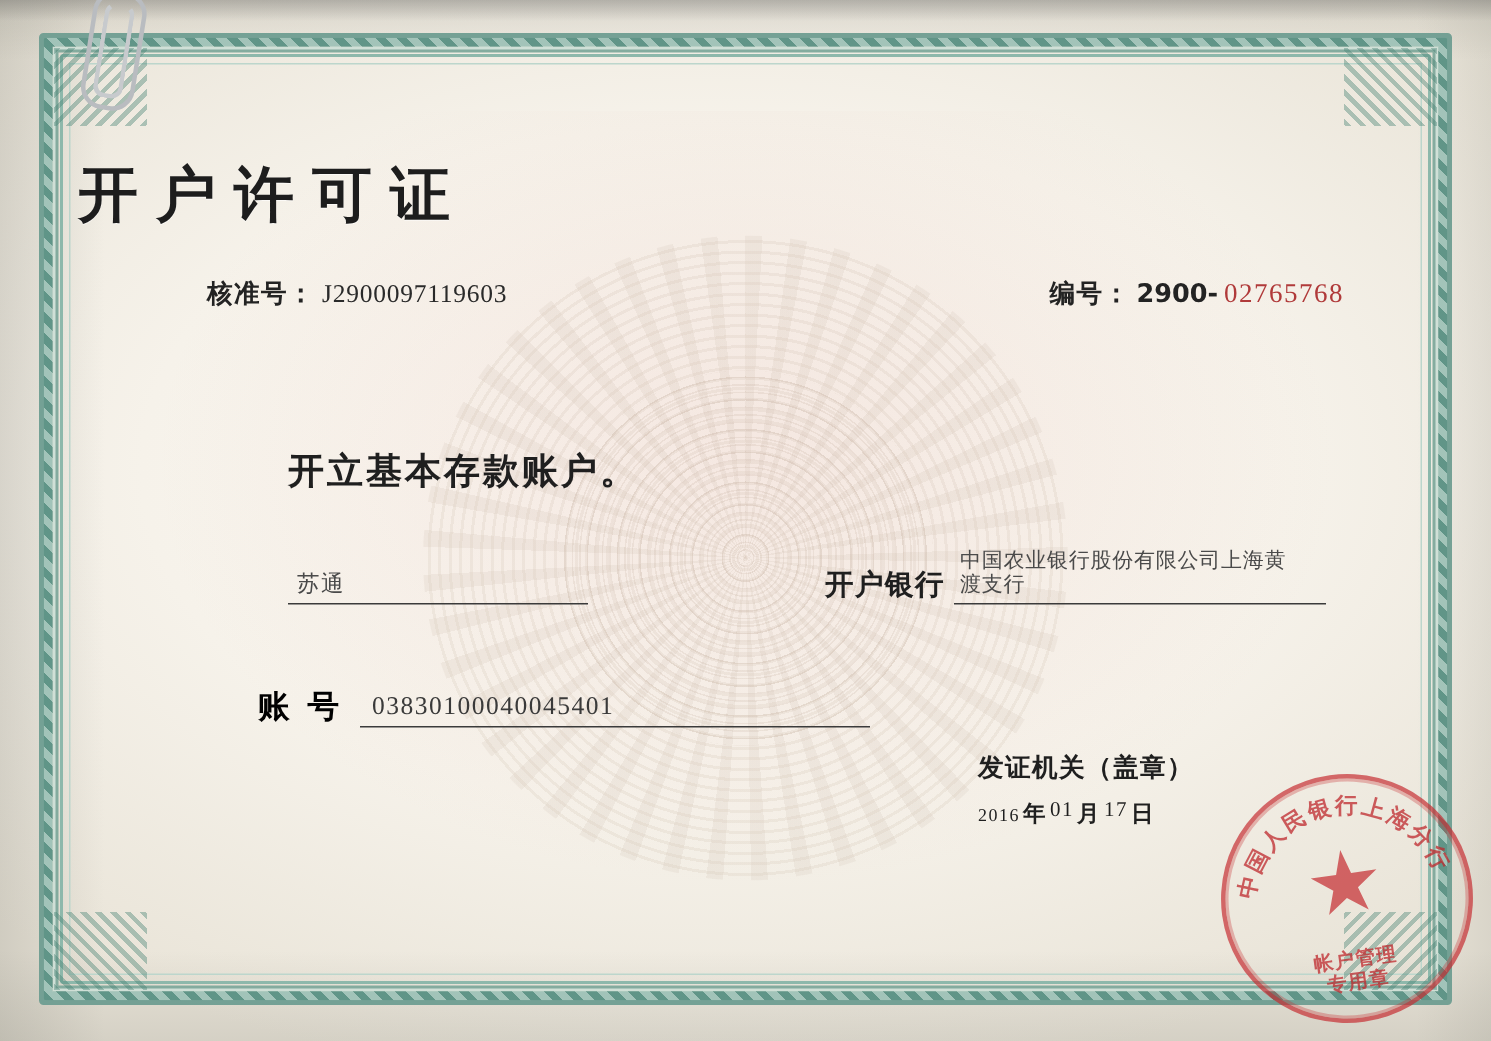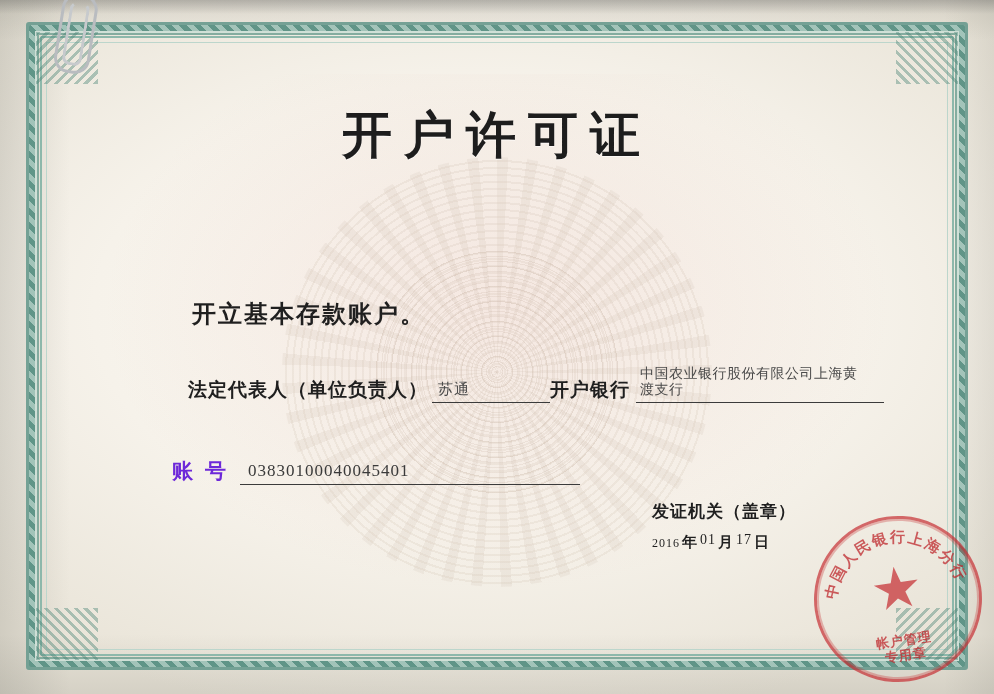--- a/index.html
+++ b/index.html
@@ -147,24 +147,24 @@
   .content {
     position: absolute;
     inset: 26px;
     color: #2b2b2b;
   }
 
   .title {
     position: absolute;
     left: 0; right: 0;
     top: 54px;
-    text-align: center;
+    text-align: left;
     font-family: "DejaVu Sans", sans-serif;
     font-weight: 700;
-    font-size: 50px;
+    font-size: 40px;
     letter-spacing: 12px;
     color: #1d1d1d;
     text-shadow: 0 1px 0 rgba(255,255,255,0.6);
   }
 
   .row-approval {
     position: absolute;
     top: 136px;
     left: 86px;
     right: 46px;
@@ -303,21 +303,21 @@
     top: 408px;
     left: 120px;
     display: flex;
     align-items: flex-end;
     font-size: 21px;
   }
   .account-label {
     font-family: "DejaVu Sans", sans-serif;
     font-weight: 600;
     letter-spacing: 12px;
-    color: #6d28d9;
+    color: #000000;
   }
   .account-fill {
     width: 340px;
     position: relative;
     border-bottom: 1.5px solid #3b3b3b;
     height: 28px;
     margin-left: 2px;
   }
   .account-fill .handwrite {
     position: absolute;
@@ -462,26 +462,36 @@
     <div class="corner br"></div>
 
     <div class="tint-pink"></div>
     <div class="watermark"></div>
     <div class="watermark2"></div>
 
     <div class="content">
 
       <div class="title">开户许可证</div>
 
+      <div class="row-approval">
+        <div>
+          <span class="approval-label">核准号：</span>
+          <span class="approval-value">J2900097119603</span>
+        </div>
+        <div class="serial-group">
+          <span class="serial-label">编号：</span>
+          <span class="serial-prefix">2900-</span>
+          <span class="serial-number">02765768</span>
+        </div>
+      </div>
 
 
       <div class="body-line2">开立基本存款账户。</div>
 
       <div class="row-rep">
-        <span class="rep-label">法定代表人（单位负责人）</span>
         <span class="rep-fill">
           <span class="handwrite">苏通</span>
         </span>
         <span class="bank-group">
           <span class="bank-label">开户银行</span>
           <span class="bank-fill">
             <span class="handwrite">
               <span class="l1">中国农业银行股份有限公司上海黄</span>
               <span class="l2">渡支行</span>
             </span>

